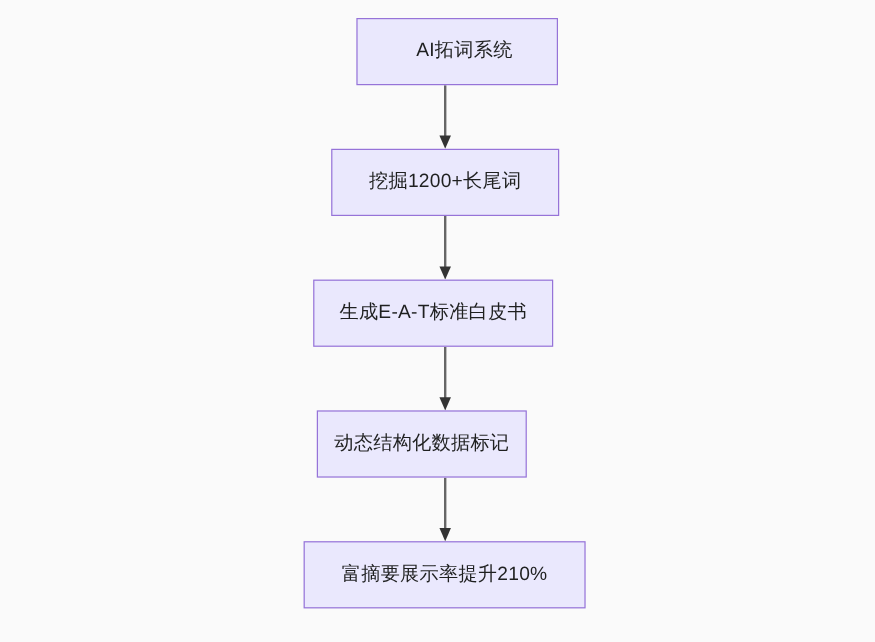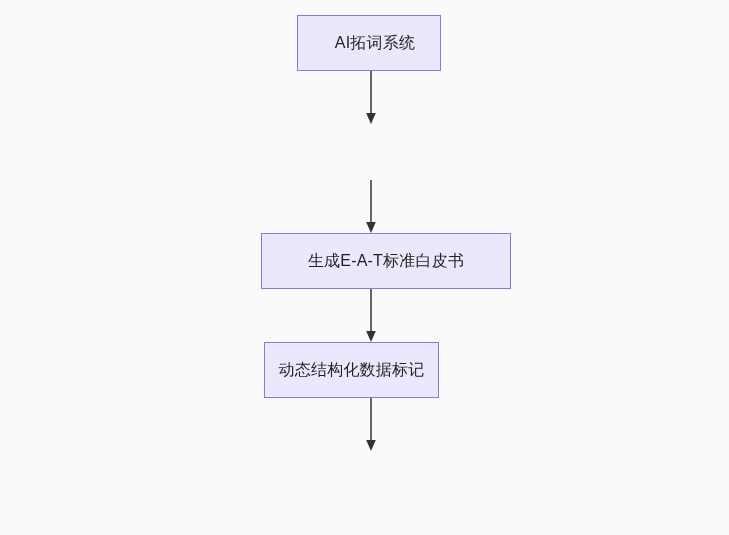--- a/index.html
+++ b/index.html
@@ -71,27 +71,33 @@
     </svg>
   </div>
 
   <div class="edge" style="left:360px; top:398px; width:22px; height:53px;">
     <svg width="22" height="53" viewBox="0 0 22 53">
       <line x1="11" y1="0" x2="11" y2="45" stroke="#666666" stroke-width="2"></line>
       <polygon points="11,53 6.2,42 15.8,42" fill="#333333"></polygon>
     </svg>
   </div>
 
-  <div class="node" style="left:297px; top:15px; width:144px; height:56px;padding-left:12px;">
+  <div class="node" style="left:297px; top:15px; width:168px; height:56px;padding-left:12px;">
     <span class="node-label">AI拓词系统</span>
   </div>
 
+  <div class="node" style="left:276px; top:124px; width:190px; height:56px;">
+    <span class="node-label">挖掘1200+长尾词</span>
+  </div>
 
-  <div class="node" style="left:261px; top:233px; width:250px; height:56px;">
+  <div class="node" style="left:261px; top:233px; width:200px; height:56px;">
     <span class="node-label">生成E-A-T标准白皮书</span>
   </div>
 
   <div class="node" style="left:264px; top:342px; width:175px; height:56px;">
     <span class="node-label">动态结构化数据标记</span>
   </div>
 
+  <div class="node" style="left:253px; top:451px; width:235px; height:56px;">
+    <span class="node-label">富摘要展示率提升210%</span>
+  </div>
 
 </div>
 
 </body></html>

